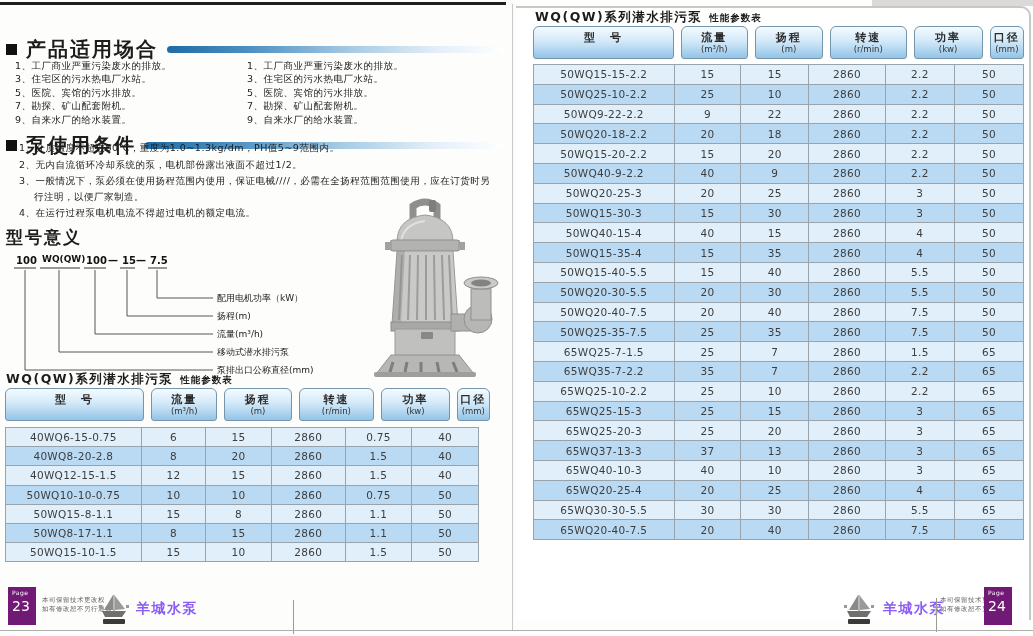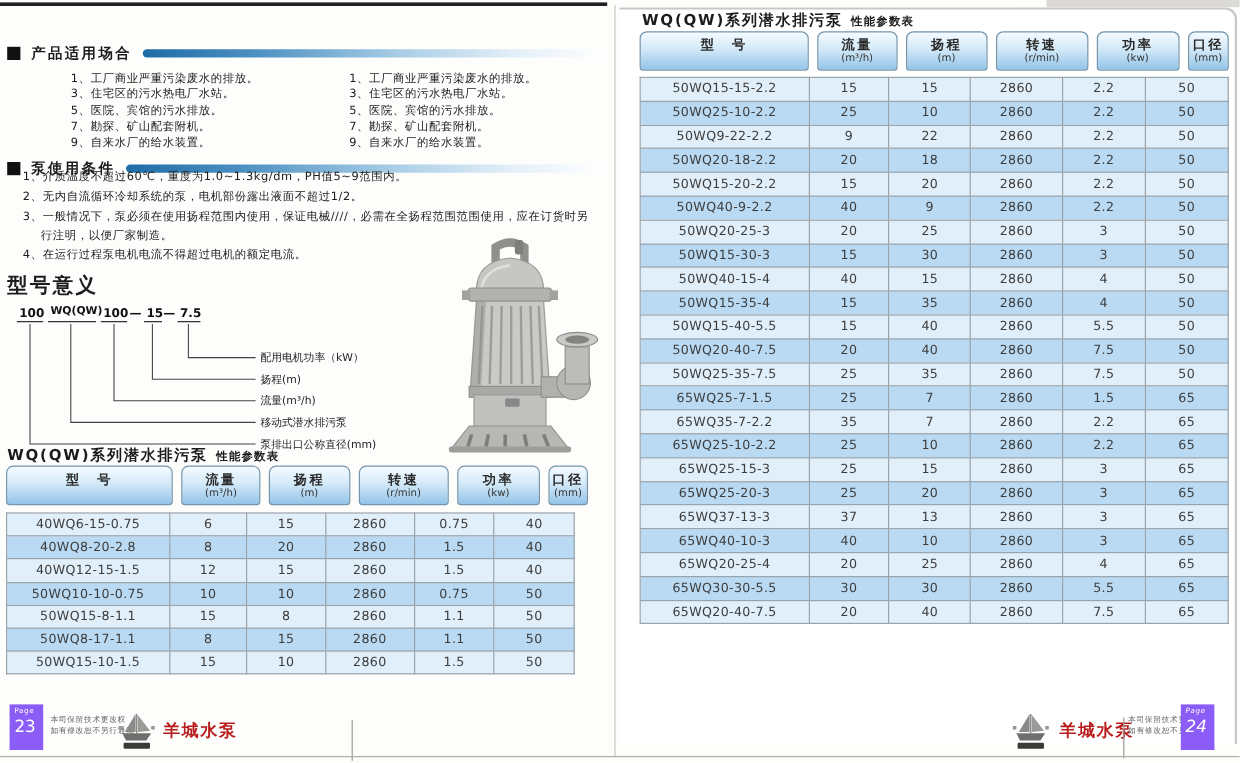--- a/index.html
+++ b/index.html
@@ -17,26 +17,26 @@
   .top-rule{left:0;top:2px;width:506px;height:2.5px;background:#202020;}
   .spine{left:512px;top:4px;width:1px;height:626px;background:#c9c8c6;}
   .right-page-box{left:3px;top:6px;width:513px;height:612px;background:#fff;
     border-top:2px solid #c8c7c5;border-right:2px solid #c8c7c5;border-radius:0 10px 0 0;}
   .corner-shade{left:359px;top:0;width:161px;height:6px;background:#dbdad8;}
   .bottom-rule{left:0;top:630px;width:1033px;height:1px;background:#aeaeac;}
 
   
   .sec-head{display:flex;align-items:center;gap:9px;}
   .sec-sq{width:11px;height:11px;background:#111;flex:0 0 auto;}
-  .sec-title{font-size:12px;font-weight:bold;letter-spacing:2px;white-space:nowrap;}
+  .sec-title{font-size:20px;font-weight:bold;letter-spacing:2px;white-space:nowrap;}
   .sec-bar{flex:1;height:7px;border-radius:4px;
     background:linear-gradient(90deg,#1e6ca6 0%,#4e91c2 25%,#a7cce5 55%,#e3eff8 80%,#ffffff 100%);}
 
   
-  .apps-col{font-size:9.5px;line-height:13.4px;letter-spacing:.5px;margin-left:44px;}
+  .apps-col{font-size:9.5px;line-height:13.4px;letter-spacing:.5px;}
   .cond-list{font-size:9.5px;line-height:15.5px;letter-spacing:.5px;}
   .cond-list > div{padding-left:15px;text-indent:-15px;margin-bottom:1px;}
 
   
   .model-heading{font-size:17px;font-weight:bold;letter-spacing:2px;}
 
   
   .tbl-caption{display:flex;align-items:baseline;gap:7px;white-space:nowrap;}
   .cap-main{font-size:12.5px;font-weight:bold;letter-spacing:1.5px;}
   .cap-sub{font-size:9.5px;font-weight:bold;letter-spacing:1px;}
@@ -54,26 +54,26 @@
   table.perf{border-collapse:collapse;table-layout:fixed;width:100%;
     border:1.5px solid #82827f;}
   table.perf td{border:1px solid #98a3ab;text-align:center;font-size:10.5px;
     color:#3d3d3d;padding:0;letter-spacing:.3px;}
   table.perf tr:nth-child(odd){background:#e0effa;}
   table.perf tr:nth-child(even){background:#badaf3;}
   .tbl-left td{height:18.2px;}
   .tbl-right td{height:18.8px;}
 
   
-  .page-box{background:#8b5cf6;color:#fff;width:28px;height:38px;box-sizing:border-box;
+  .page-box{background:#701a75;color:#fff;width:28px;height:38px;box-sizing:border-box;
     padding:3px 0 0 4px;line-height:1;}
   .page-word{font-size:6px;display:block;letter-spacing:.5px;}
   .page-num{font-size:14px;display:block;margin-top:3px;}
   .disclaimer{font-size:6.5px;color:#666;line-height:8.5px;letter-spacing:.5px;white-space:nowrap;}
-  .brand{font-size:14px;font-weight:bold;color:#b91c1c;letter-spacing:1.5px;white-space:nowrap;}
+  .brand{font-size:14px;font-weight:bold;color:#8b5cf6;letter-spacing:1.5px;white-space:nowrap;}
   .foot-vline{width:1px;height:34px;background:#9a9a98;}
 </style>
 </head>
 <body>
 
 <div class="abs page-left">
   <div class="abs top-rule"></div>
 
   <div class="abs sec-head" style="left:6px;top:36px;width:499px;">
     <span class="sec-sq"></span>
@@ -436,20 +436,28 @@
         </tr>
         <tr>
           <td>50WQ15-40-5.5</td>
           <td>15</td>
           <td>40</td>
           <td>2860</td>
           <td>5.5</td>
           <td>50</td>
         </tr>
         <tr>
+          <td>50WQ20-30-5.5</td>
+          <td>20</td>
+          <td>30</td>
+          <td>2860</td>
+          <td>5.5</td>
+          <td>50</td>
+        </tr>
+        <tr>
           <td>50WQ20-40-7.5</td>
           <td>20</td>
           <td>40</td>
           <td>2860</td>
           <td>7.5</td>
           <td>50</td>
         </tr>
         <tr>
           <td>50WQ25-35-7.5</td>
           <td>25</td>
@@ -549,20 +557,20 @@
     <line x1="16" y1="2" x2="16" y2="18" stroke="#6e6e6c" stroke-width="1"></line>
     <path d="M4,18 L28,18 L24,24 L7,24 Z" fill="#6f6f6d"></path>
     <rect x="5" y="26" width="22" height="5" rx="1" fill="#3a3a38"></rect>
   </svg>
   <div class="abs brand" style="left:370px;top:600px;">羊城水泵</div>
   <div class="abs foot-vline" style="left:423px;top:598px;"></div>
   <div class="abs disclaimer" style="left:427px;top:596px;">
     <div>本司保留技术更改权</div>
     <div>如有修改恕不另行通知</div>
   </div>
-  <div class="abs page-box" style="left:471px;top:587px;font-style:italic;">
+  <div class="abs page-box" style="left:471px;top:587px;">
     <span class="page-word">Page</span>
     <span class="page-num">24</span>
   </div>
 </div>
 
 <div class="abs spine"></div>
 <div class="abs bottom-rule"></div>
 
 </body></html>

